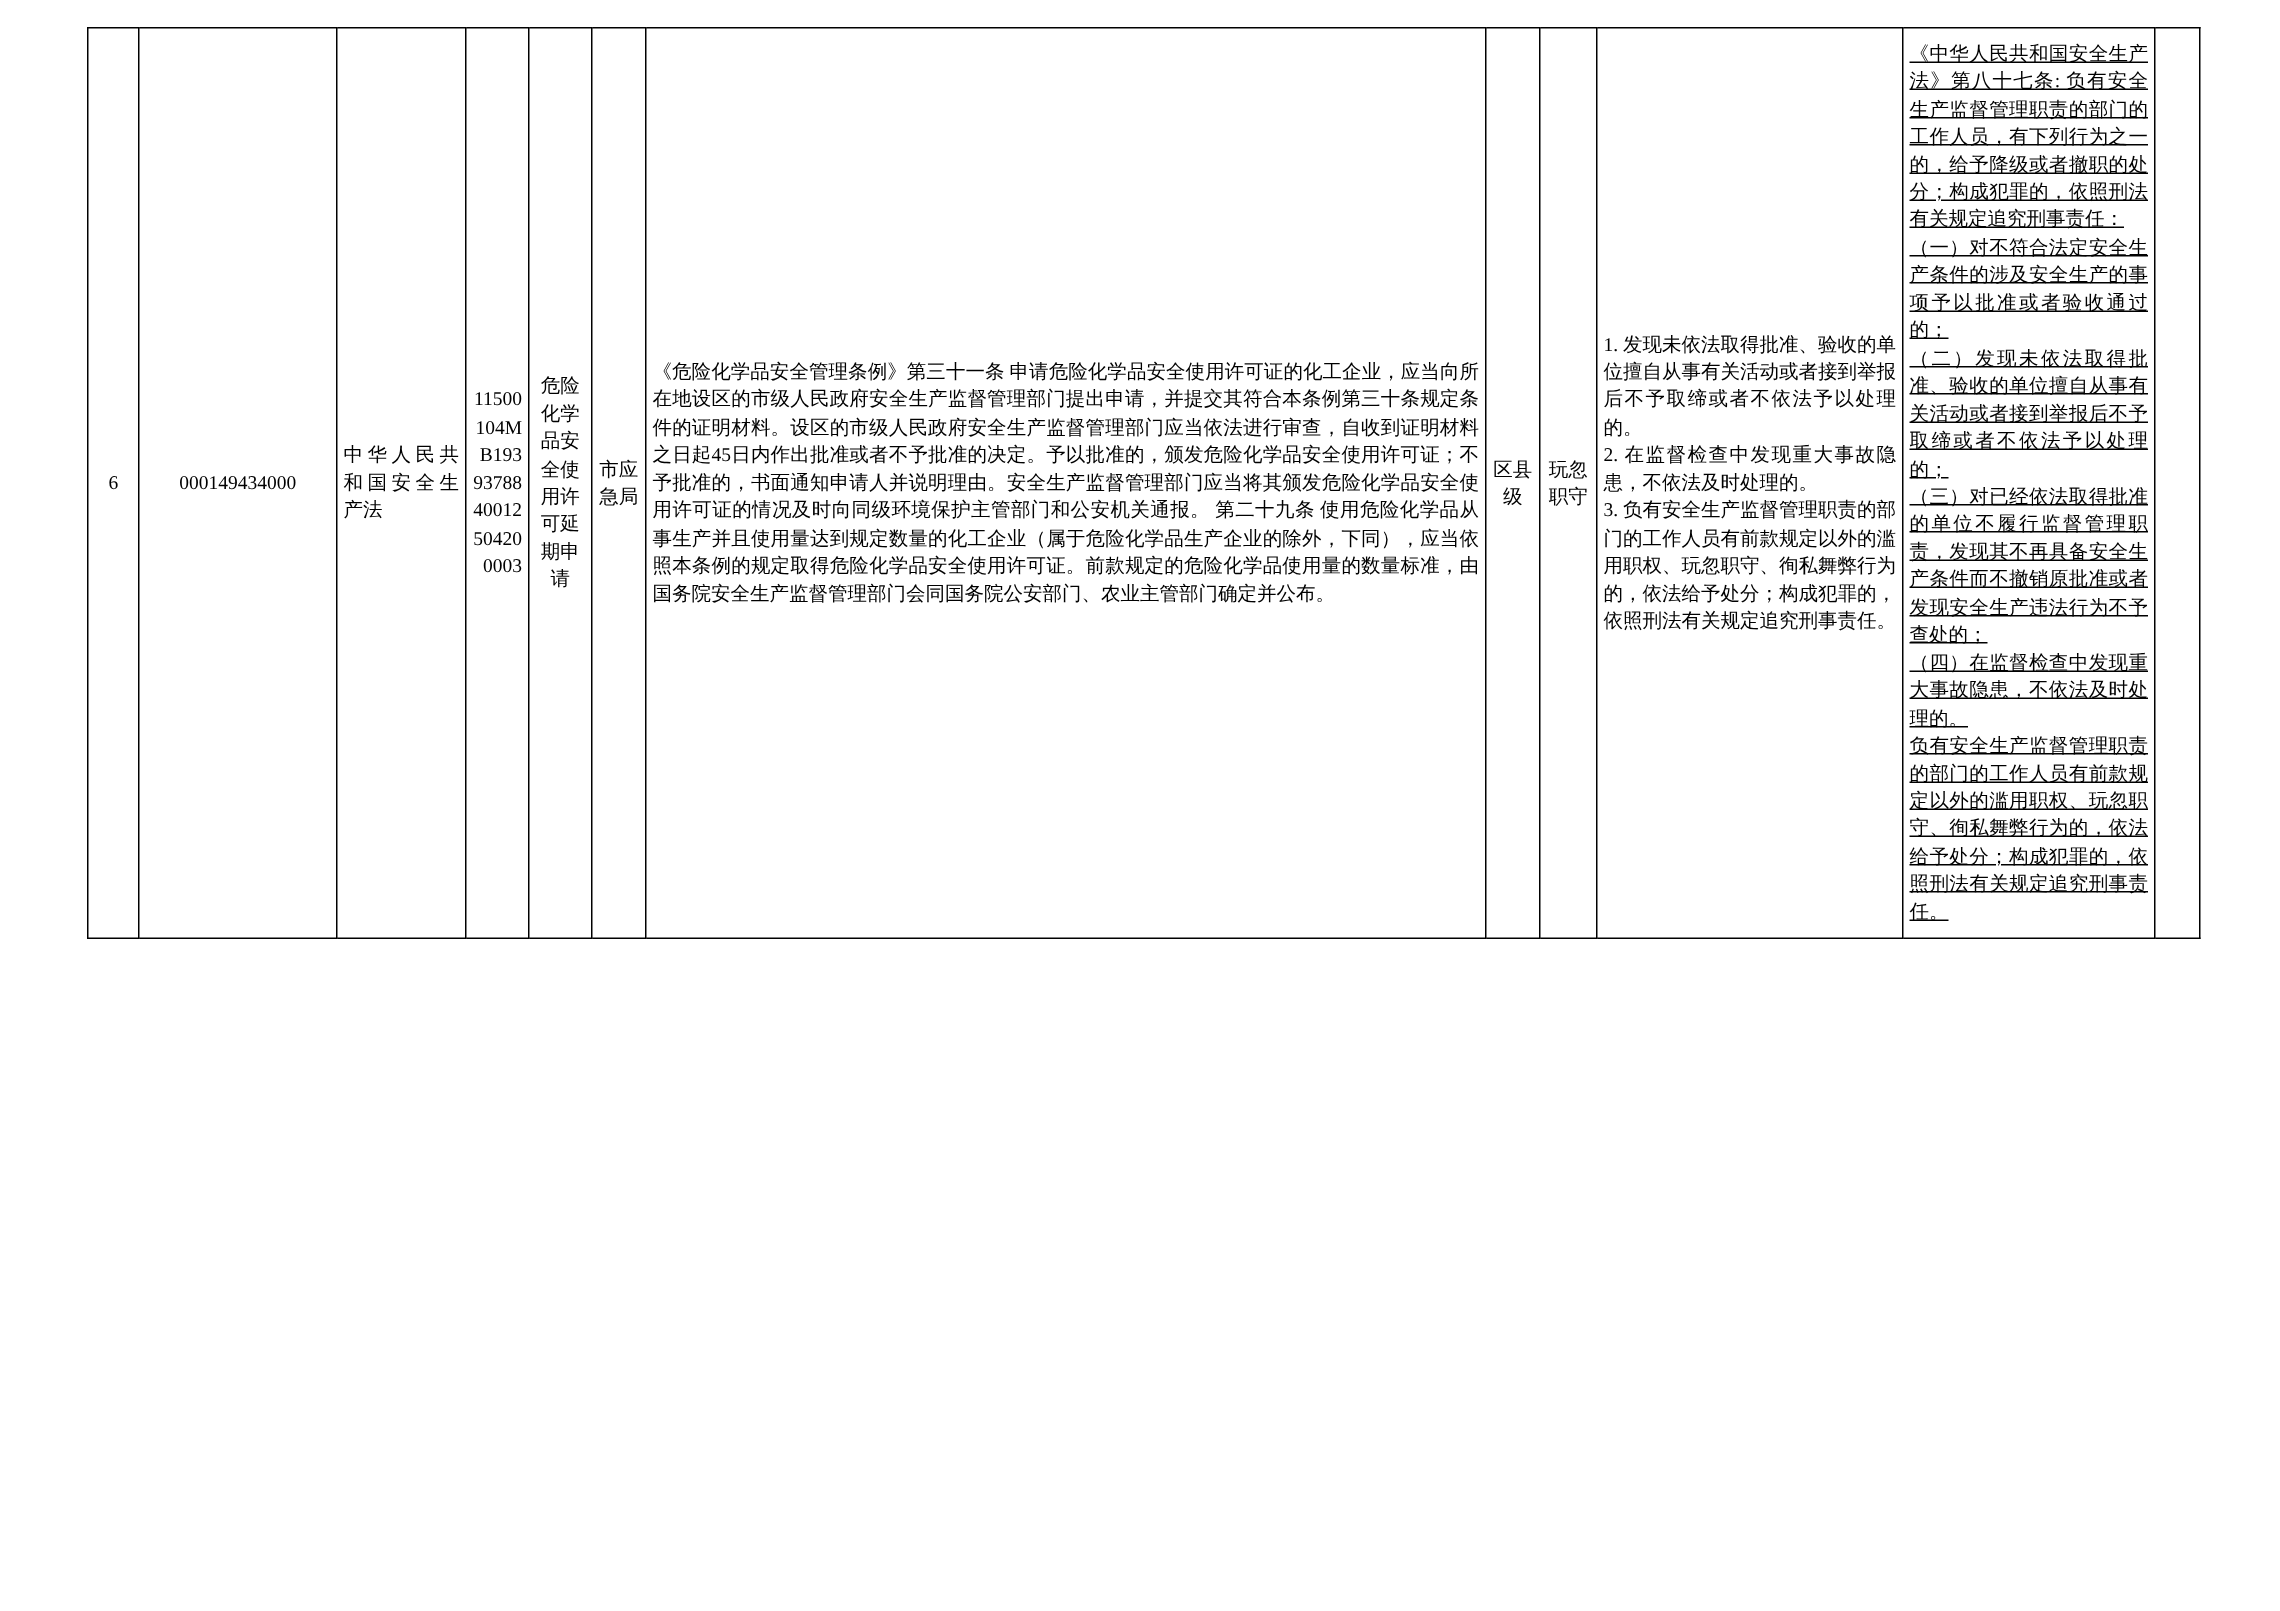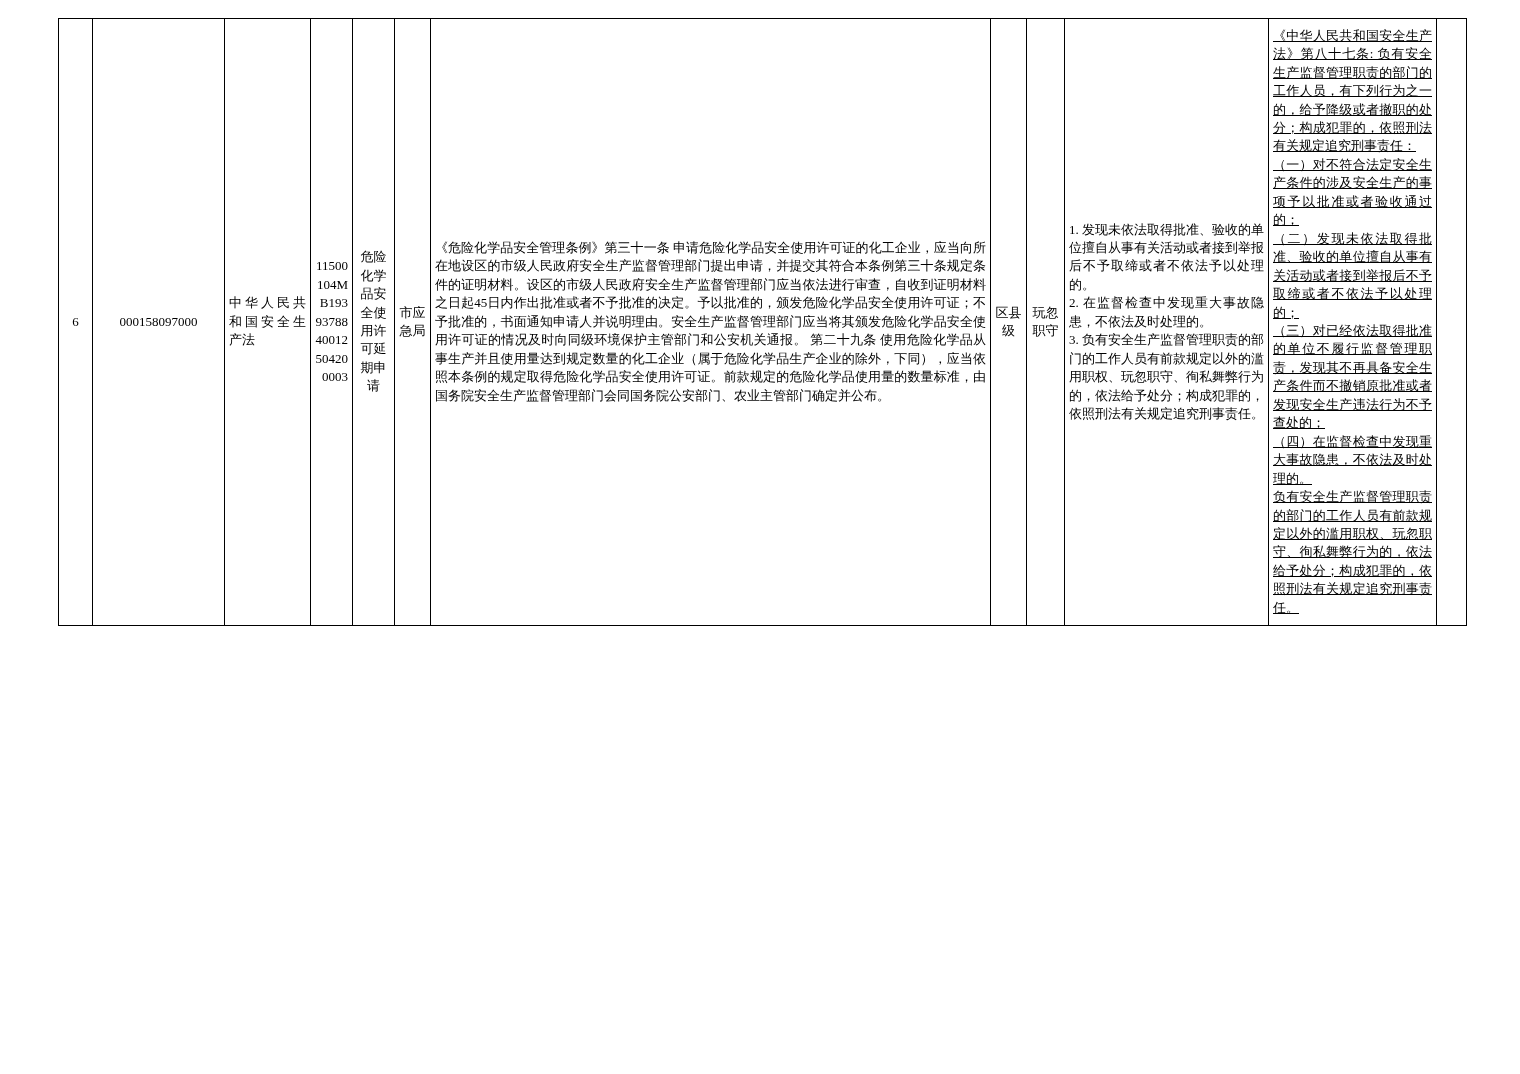--- a/index.html
+++ b/index.html
@@ -120,21 +120,21 @@
       <col class="c-basis">
       <col class="c-level">
       <col class="c-dept">
       <col class="c-resp">
       <col class="c-account">
       <col class="c-last">
     </colgroup>
     <tbody>
       <tr class="row-main">
         <td class="cell-center">6</td>
-        <td class="cell-center">000158097000</td>
+        <td class="cell-center">000149434000</td>
         <td class="c-name-cell">中华人民共和国安全生产法</td>
         <td class="v-id small-pad">11500104MB1939378840012504200003</td>
         <td class="v-narrow small-pad">危险化学品安全使用许可延期申请</td>
         <td class="v-narrow small-pad">市应急局</td>
         <td class="cell-just">《危险化学品安全管理条例》第三十一条  申请危险化学品安全使用许可证的化工企业，应当向所在地设区的市级人民政府安全生产监督管理部门提出申请，并提交其符合本条例第三十条规定条件的证明材料。设区的市级人民政府安全生产监督管理部门应当依法进行审查，自收到证明材料之日起45日内作出批准或者不予批准的决定。予以批准的，颁发危险化学品安全使用许可证；不予批准的，书面通知申请人并说明理由。安全生产监督管理部门应当将其颁发危险化学品安全使用许可证的情况及时向同级环境保护主管部门和公安机关通报。  第二十九条  使用危险化学品从事生产并且使用量达到规定数量的化工企业（属于危险化学品生产企业的除外，下同），应当依照本条例的规定取得危险化学品安全使用许可证。前款规定的危险化学品使用量的数量标准，由国务院安全生产监督管理部门会同国务院公安部门、农业主管部门确定并公布。</td>
         <td class="v-narrow small-pad">区县级</td>
         <td class="v-narrow small-pad">玩忽职守</td>
         <td class="resp-cell" style="white-space: pre-line;">1.  发现未依法取得批准、验收的单位擅自从事有关活动或者接到举报后不予取缔或者不依法予以处理的。
 2.  在监督检查中发现重大事故隐患，不依法及时处理的。
 3.  负有安全生产监督管理职责的部门的工作人员有前款规定以外的滥用职权、玩忽职守、徇私舞弊行为的，依法给予处分；构成犯罪的，依照刑法有关规定追究刑事责任。</td>

